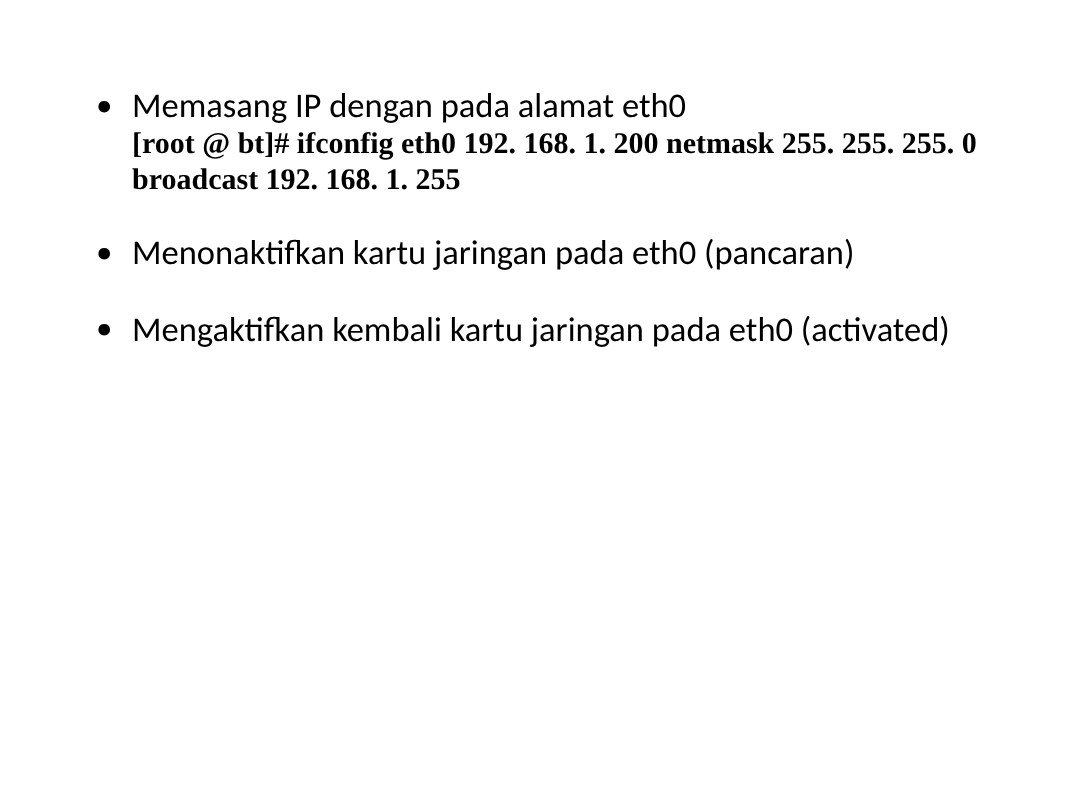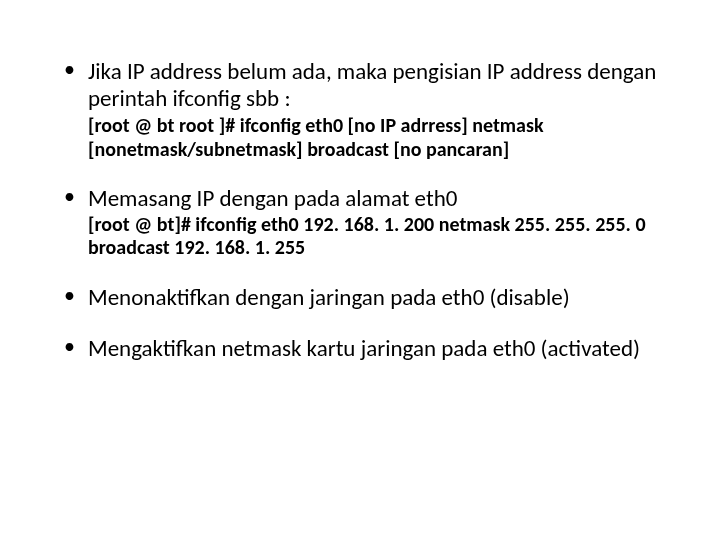--- a/index.html
+++ b/index.html
@@ -39,40 +39,36 @@
     font-size: 23px;
     line-height: 1.18;
     font-weight: 400;
   }
   .cmd {
     font-size: 20px;
     line-height: 1.18;
     font-weight: 700;
     margin-top: 2px;
   }
-  .tight { margin-top: 0; }
+  .tight { margin-top: 0; font-family: Liberation Serif, serif; }
 </style>
 </head>
 <body>
 
 <div class="slide">
   <ul class="top">
 
-    <li>
-      <div class="lead">Jika IP address belum ada, maka pengisian IP address dengan perintah ifconfig sbb :</div>
-      <div class="cmd">[root @ bt root ]# ifconfig eth0 [no IP adrress] netmask [nonetmask/subnetmask] broadcast [no pancaran]</div>
-    </li>
 
     <li>
       <div class="lead">Memasang IP dengan pada alamat eth0</div>
       <div class="cmd tight">[root @ bt]# ifconfig eth0 192. 168. 1. 200 netmask 255. 255. 255. 0 broadcast 192. 168. 1. 255</div>
     </li>
 
     <li>
-      <div class="lead">Menonaktifkan dengan jaringan pada eth0 (disable)</div>
+      <div class="lead">Menonaktifkan kartu jaringan pada eth0 (pancaran)</div>
     </li>
 
     <li>
-      <div class="lead">Mengaktifkan netmask kartu jaringan pada eth0 (activated)</div>
+      <div class="lead">Mengaktifkan kembali kartu jaringan pada eth0 (activated)</div>
     </li>
 
   </ul>
 </div>
 
 </body></html>

